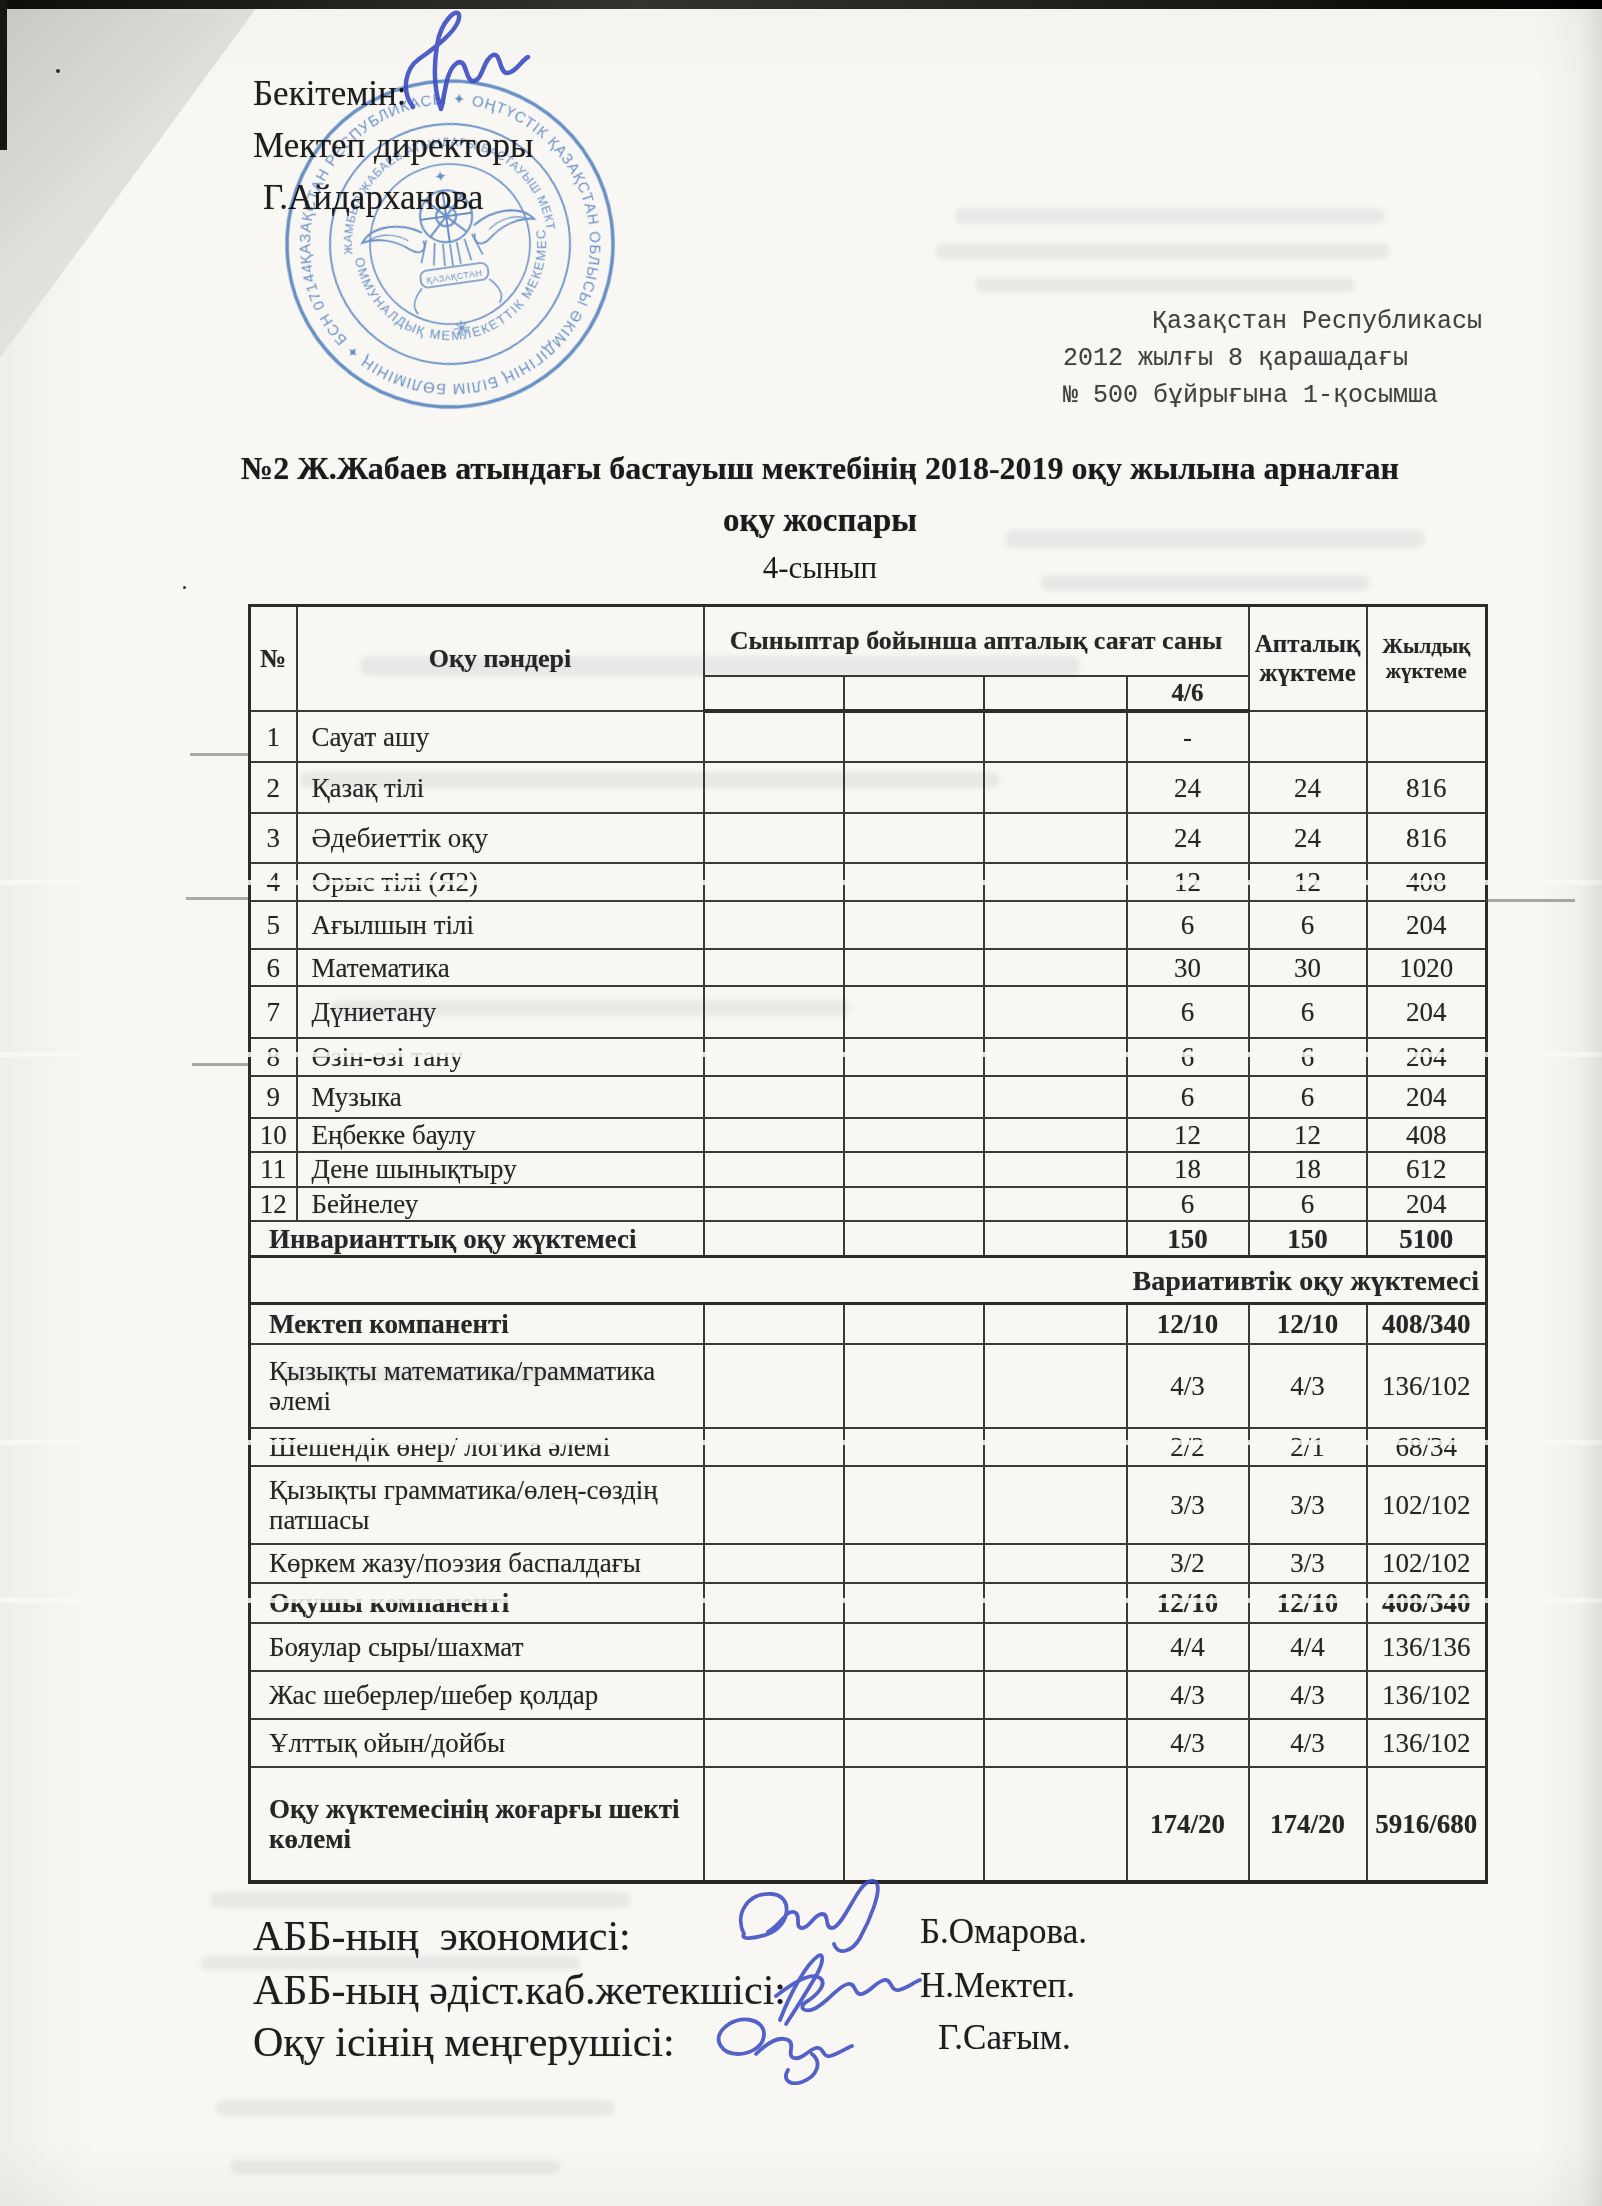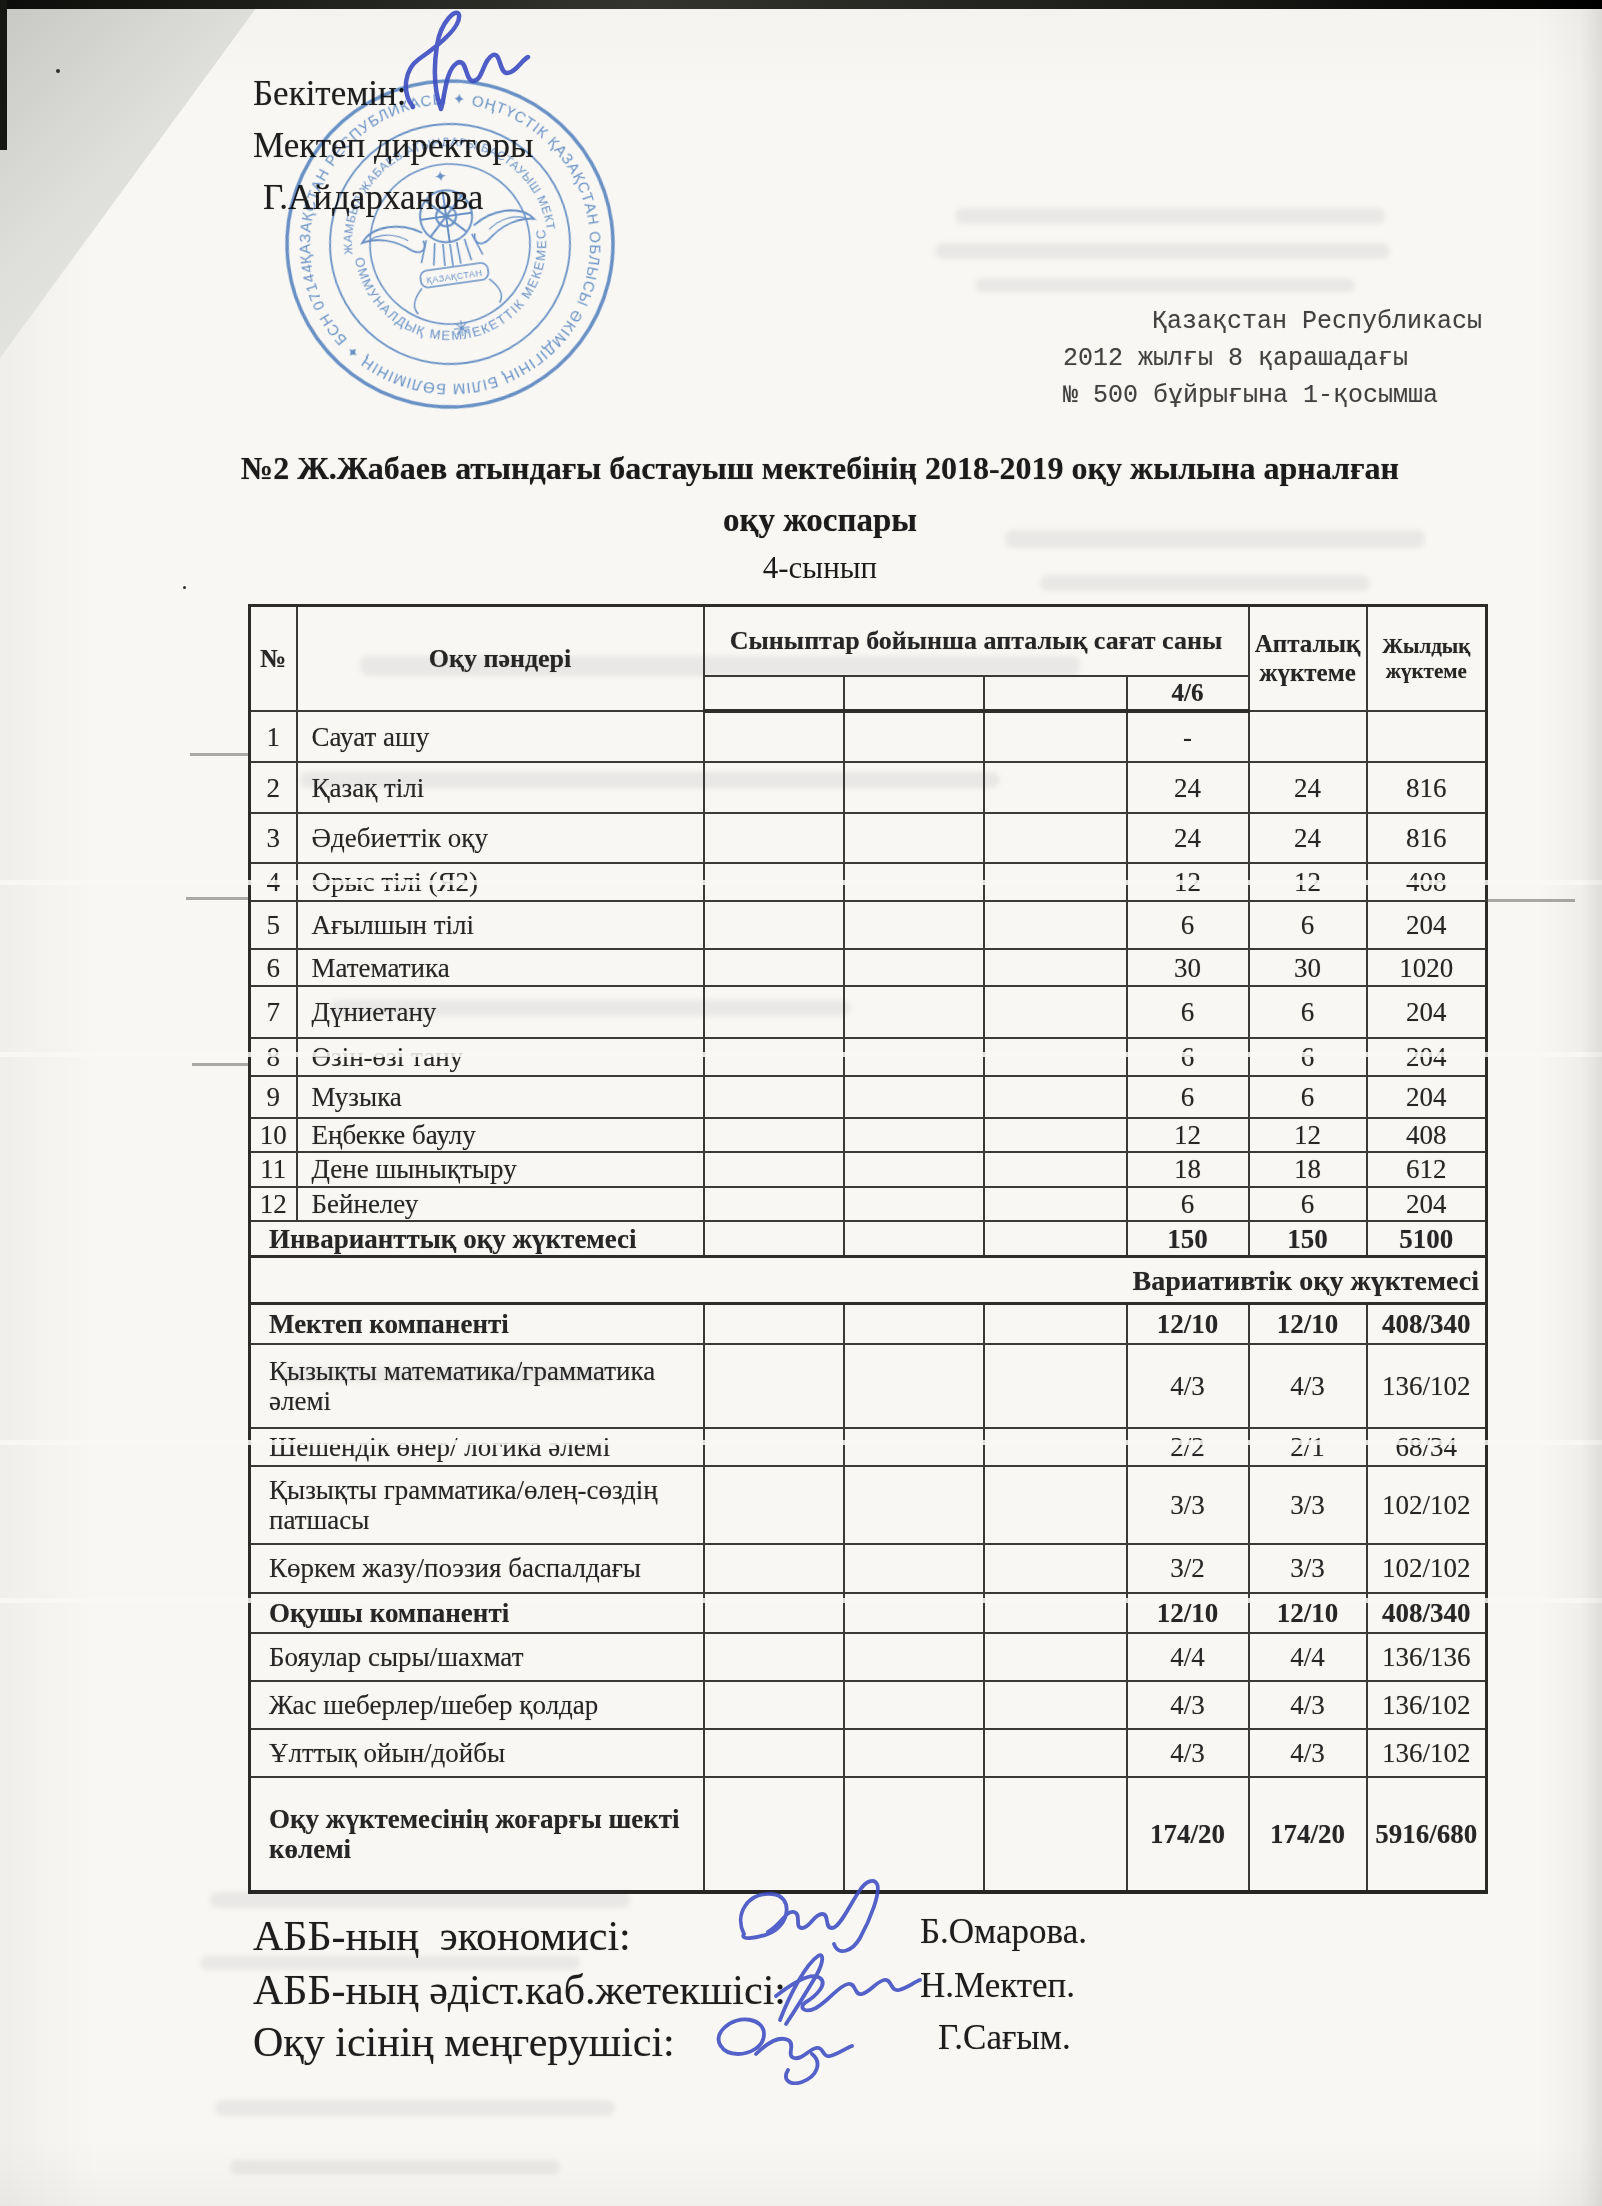--- a/index.html
+++ b/index.html
@@ -347,21 +347,21 @@
         </tr>
         <tr style="height: 78px;">
           <td class="r-subj merged" colspan="2">Қызықты грамматика/өлең-сөздің патшасы</td>
           <td class="r-empty"></td>
           <td class="r-empty"></td>
           <td class="r-empty"></td>
           <td class="r-val">3/3</td>
           <td class="r-val">3/3</td>
           <td class="r-val">102/102</td>
         </tr>
-        <tr style="height: 49px;">
+        <tr style="height: 39px;">
           <td class="r-subj merged" colspan="2">Көркем жазу/поэзия баспалдағы</td>
           <td class="r-empty"></td>
           <td class="r-empty"></td>
           <td class="r-empty"></td>
           <td class="r-val">3/2</td>
           <td class="r-val">3/3</td>
           <td class="r-val">102/102</td>
         </tr>
         <tr class="total" style="height: 40px;">
           <td class="r-subj merged" colspan="2">Оқушы компаненті</td>

